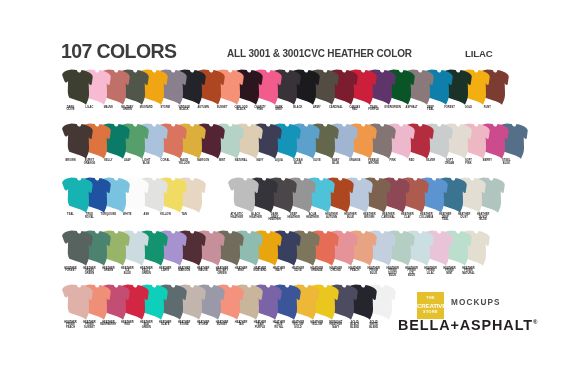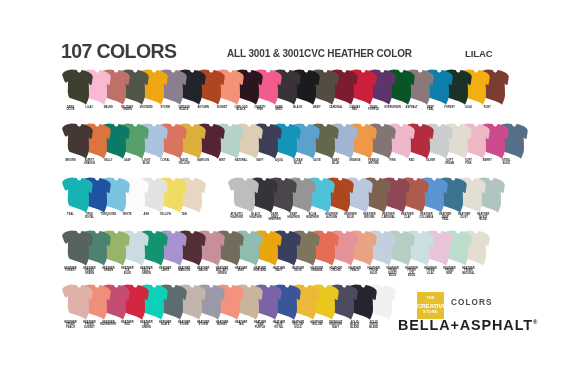--- a/index.html
+++ b/index.html
@@ -685,15 +685,15 @@
         </div>
         <div class="lbl" style="left: 364.2px; top: 321.8px;">SOLID WHITE BLEND</div>
       </div>
     </div>
 
   <div class="badge">
     <div class="badge-t" style="top:4px;font-size:3.6px;letter-spacing:0.4px;">THE</div>
     <div class="badge-t" style="top:9.5px;font-size:6.2px;letter-spacing:-0.2px;">CREATIVE</div>
     <div class="badge-t" style="top:18px;font-size:3.8px;letter-spacing:0.4px;">STORE</div>
   </div>
-  <div class="mock">COLORS</div>
+  <div class="mock">MOCKUPS</div>
   <div class="bc"><span>BELLA+ASPHALT</span><span class="tm">®</span></div>
 </div>
 
 </body></html>

